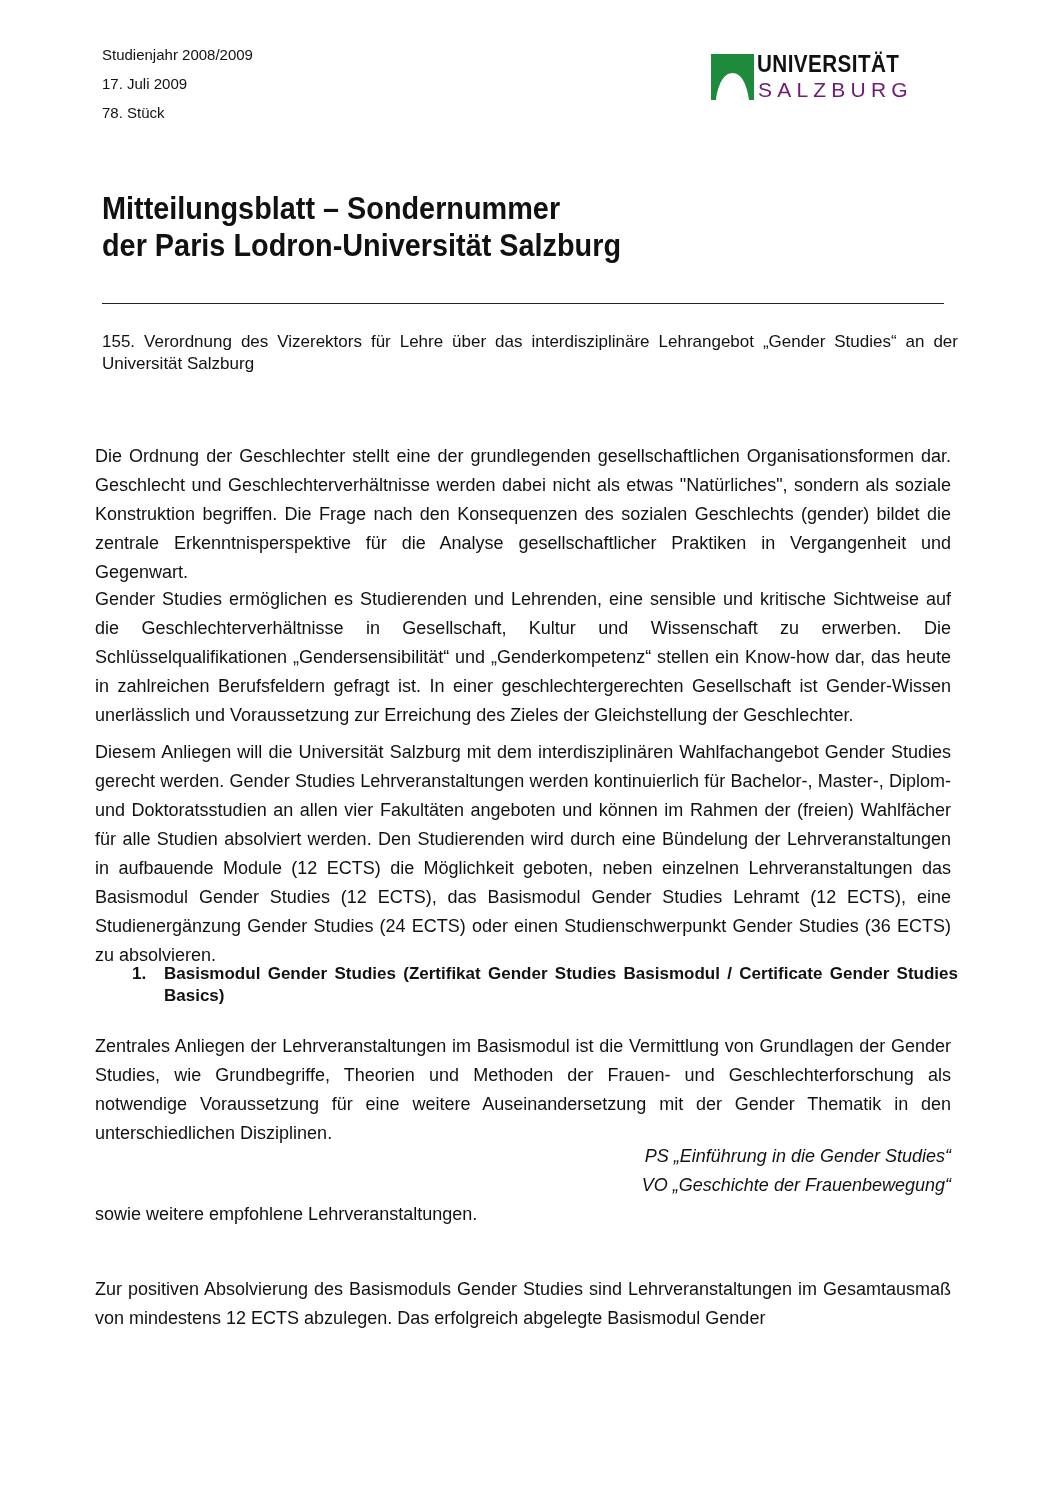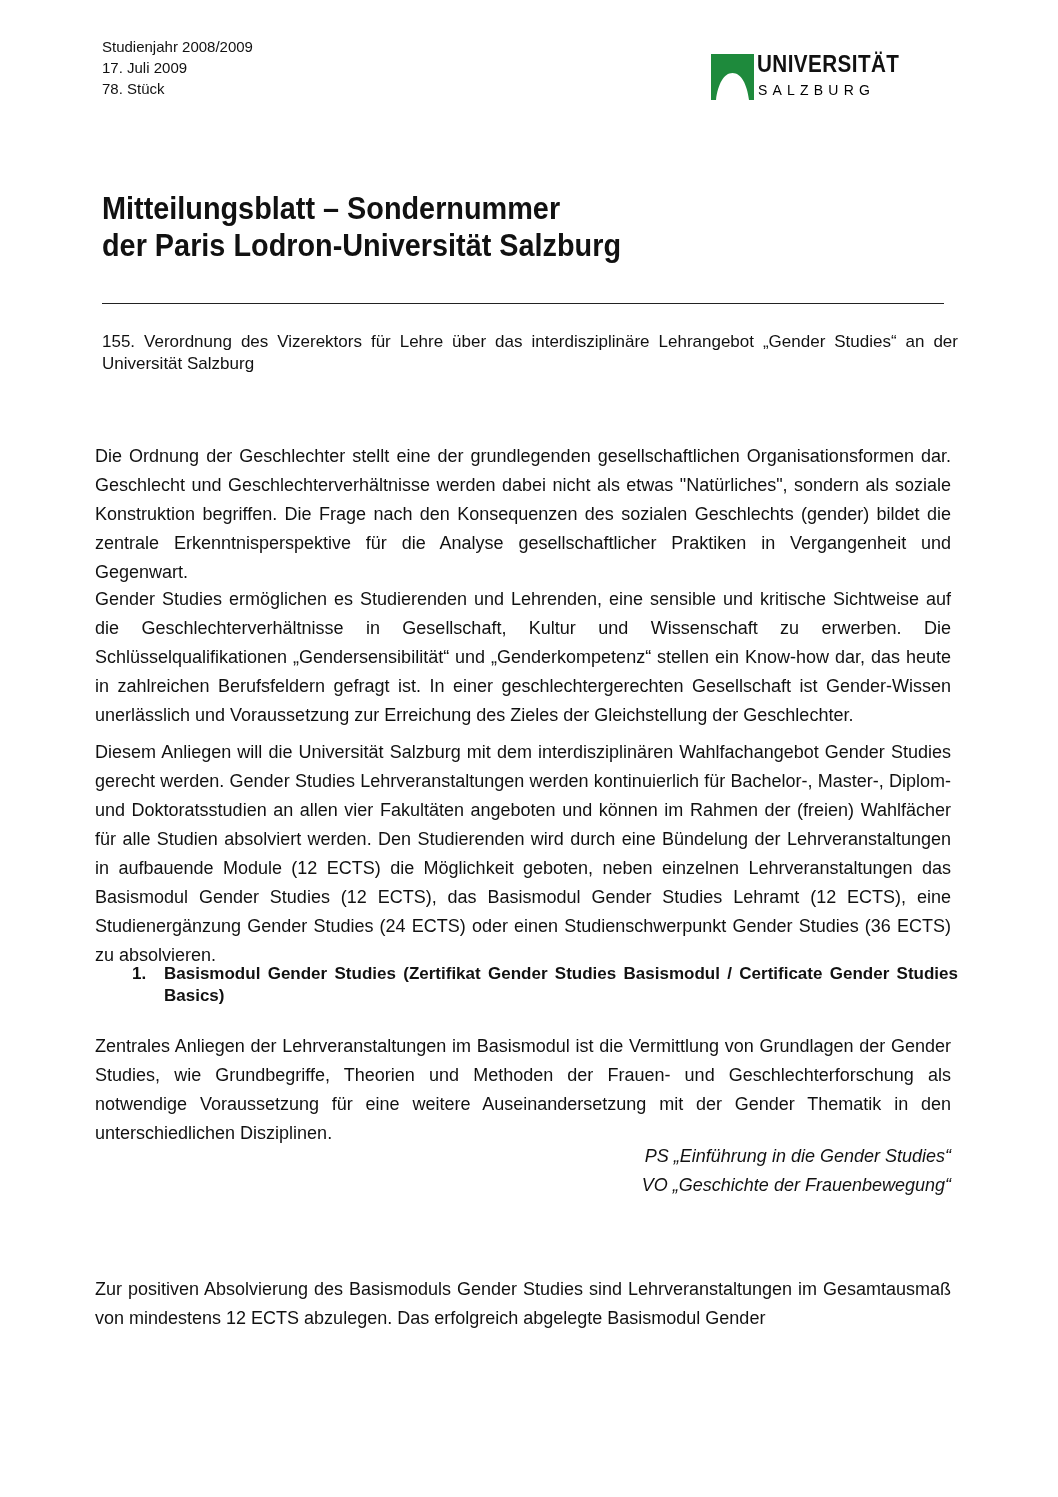--- a/index.html
+++ b/index.html
@@ -1,22 +1,22 @@
 <!DOCTYPE html>
 <html><head>
   <meta charset="utf-8">
   <style>
     html, body { margin: 0; padding: 0; background: #ffffff; }
     body { width: 1058px; height: 1497px; position: relative; overflow: hidden; font-family: "Liberation Sans", sans-serif; color: #111; }
     .meta { position: absolute; left: 102px; top: 36px; font-size: 15px; line-height: 21px; color: #111; }
-    .meta div { white-space: nowrap; }
+    .meta div { white-space: nowrap; margin-top: 8px; }
     .logo { position: absolute; left: 711px; top: 52px; width: 210px; height: 52px; }
     .logo-mark { position: absolute; left: 0; top: 2px; width: 43px; height: 46px; }
     .logo-top { position: absolute; left: 46px; top: 0px; font-size: 24px; font-weight: bold; letter-spacing: 0.5px; color: #111; line-height: 24px; white-space: nowrap; transform: scaleX(0.86); transform-origin: left top; }
-    .logo-bottom { position: absolute; left: 47px; top: 27px; font-size: 14px; letter-spacing: 5.2px; color: #000000; line-height: 22px; white-space: nowrap; }
+    .logo-bottom { position: absolute; left: 47px; top: 27px; font-size: 21px; letter-spacing: 5.2px; color: #701a75; line-height: 22px; white-space: nowrap; }
     .title { position: absolute; left: 102px; top: 190px; font-size: 31px; font-weight: bold; line-height: 37px; color: #111; transform: scaleX(0.93); transform-origin: left top; white-space: nowrap; }
     .rule { position: absolute; left: 102px; top: 303px; width: 842px; height: 0; border-top: 1.5px solid #222; }
     .ordinance { position: absolute; left: 102px; top: 331px; width: 856px; font-size: 17px; font-weight: normal; line-height: 22px; text-align: justify; transform-origin: left top; }
     .p { position: absolute; left: 95px; width: 856px; font-size: 18px; line-height: 29px; text-align: justify; hyphens: manual; }
     .p1 { top: 442px; }
     .p2 { top: 585px; }
     .p3 { top: 738px; }
     .heading1 { position: absolute; left: 132px; top: 963px; width: 826px; font-size: 17px; font-weight: bold; line-height: 22px; text-align: justify; }
     .heading1 .num { position: absolute; left: 0; top: 0; }
     .heading1 .txt { display: block; margin-left: 32px; }
@@ -59,15 +59,16 @@
 <div class="heading1">
   <span class="num">1.</span>
   <span class="txt">Basismodul Gender Studies (Zertifikat Gender Studies Basismodul / Certificate Gen­der Studies Basics)</span>
 </div>
 
 <div class="p p4">Zentrales Anliegen der Lehrveranstaltungen im Basismodul ist die Vermittlung von Grundlagen der Gender Studies, wie Grundbegriffe, Theorien und Methoden der Frauen- und Geschlechterfor­schung als notwendige Voraussetzung für eine weitere Auseinandersetzung mit der Gender The­matik in den unterschiedlichen Disziplinen.</div>
 
 <div class="p p5">
   <span class="ital">PS „Einführung in die Gender Studies“</span>
   <span class="ital">VO „Geschichte der Frauenbewegung“</span>
+  <span class="line">sowie weitere empfohlene Lehrveranstaltungen.</span>
 </div>
 
 <div class="p p6">Zur positiven Absolvierung des Basismoduls Gender Studies sind Lehrveranstaltungen im Ge­samtausmaß von mindestens 12 ECTS abzulegen. Das erfolgreich abgelegte Basismodul Gender</div>
 
 </body></html>

